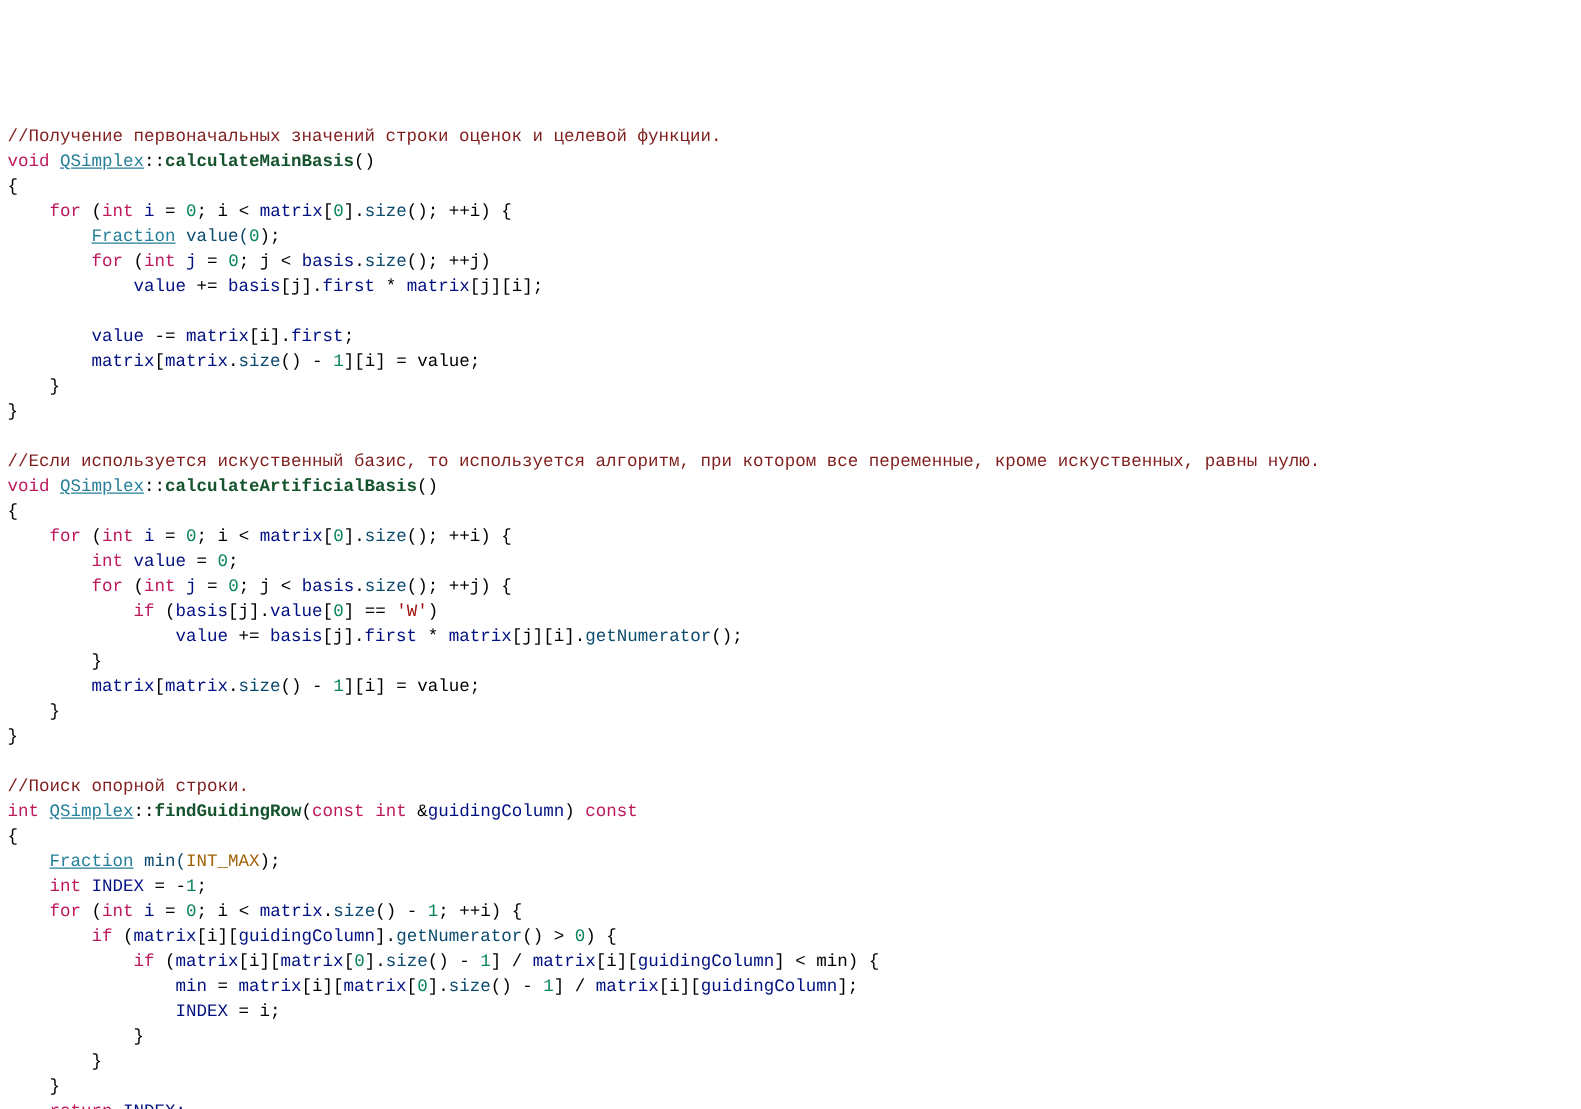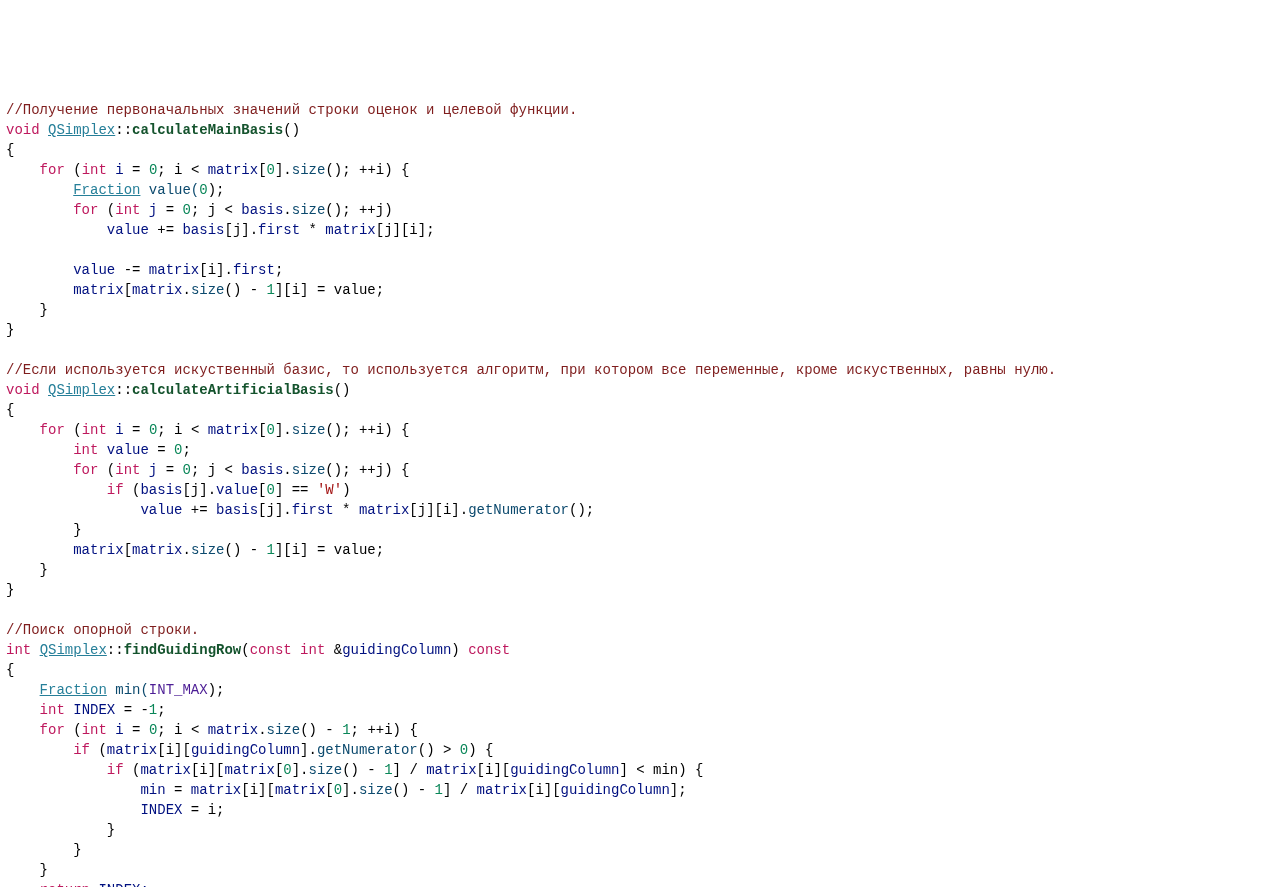--- a/index.html
+++ b/index.html
@@ -15,21 +15,21 @@
   .code-container {
     padding: 0 6px;
   }
   .c-comment { color: #7f1d1d; }
   .c-keyword { color: #be185d; }
   .c-class { color: #267f99; text-decoration: underline; }
   .c-func { color: #14532d; font-weight: bold; }
   .c-funccall { color: #0c4a6e; }
   .c-var { color: #001080; }
   .c-num { color: #098658; }
-  .c-const { color: #4c1d95; margin-top: 20px; }
+  .c-const { color: #a16207; margin-top: 20px; }
   .c-char { color: #a31515; }
   .c-punct { color: #000000; }
   .c-op { color: #000000; }
 </style>
 </head>
 <body>
 
 
 
 <div class="code-container">

